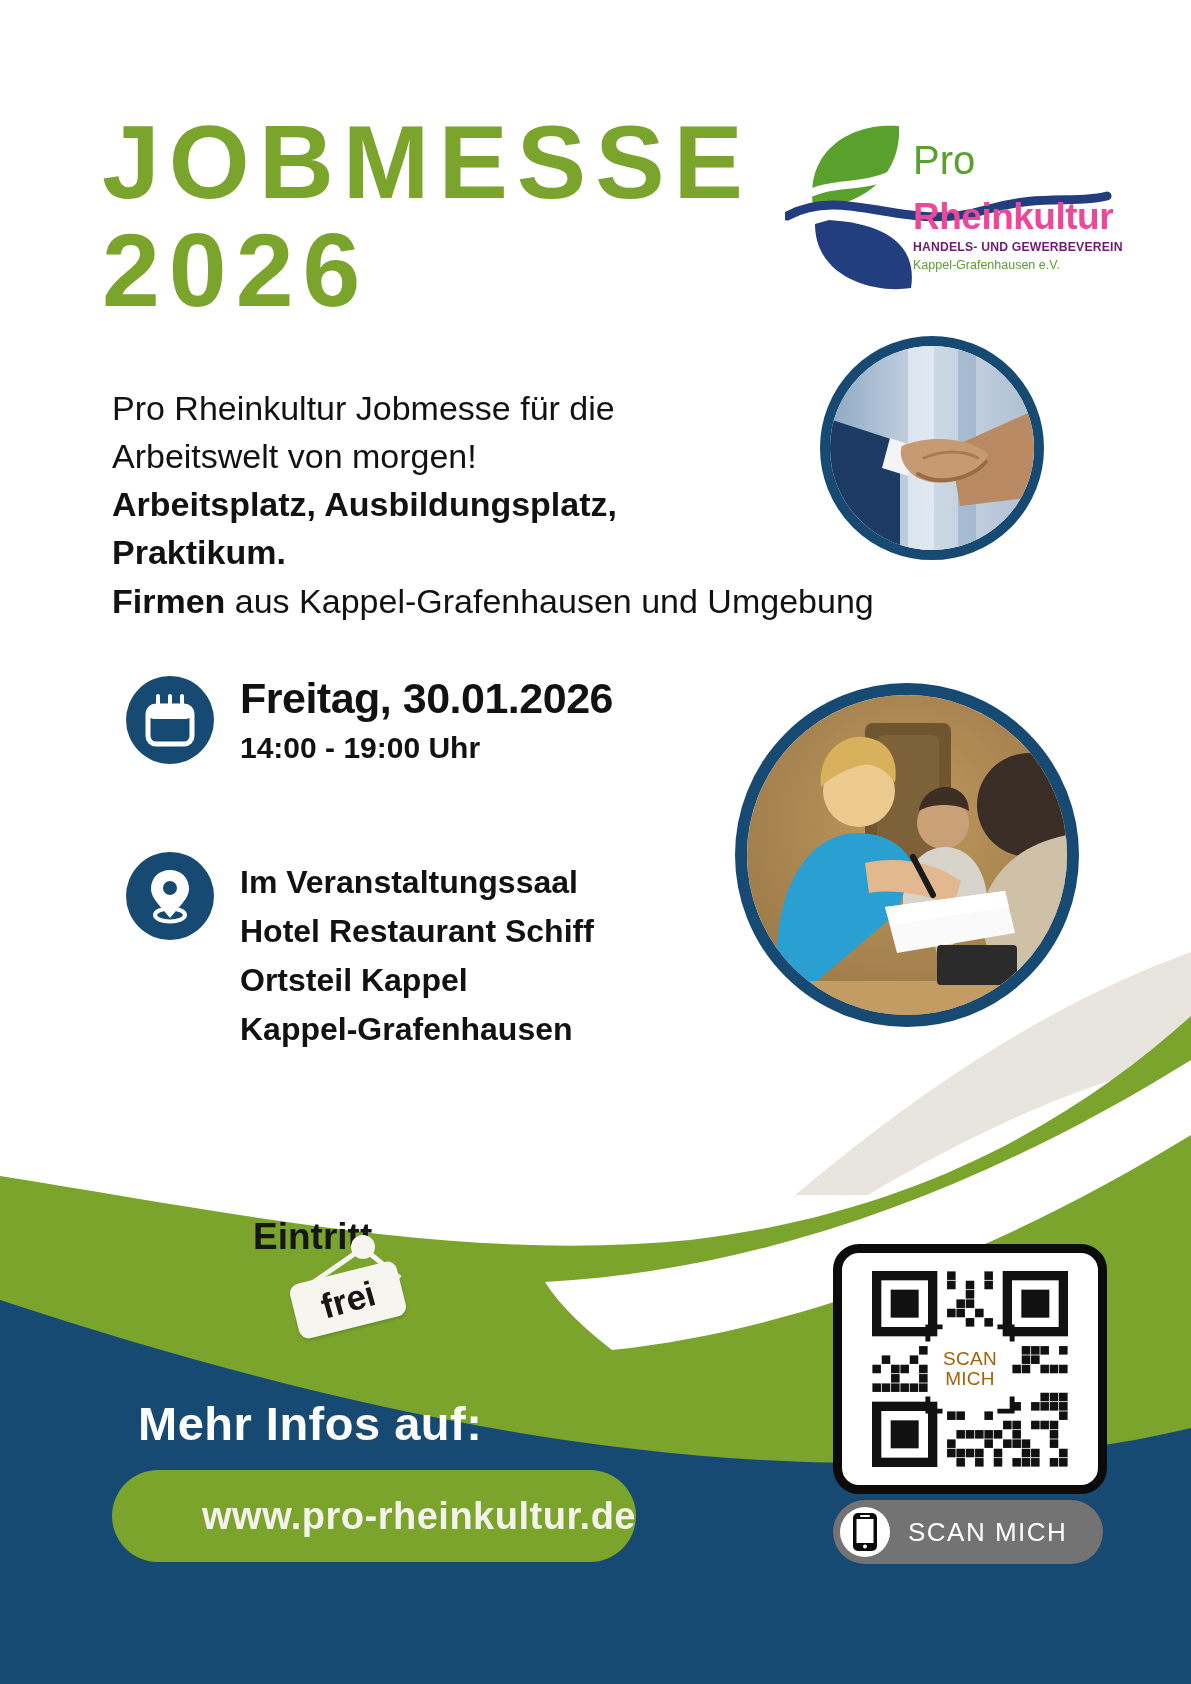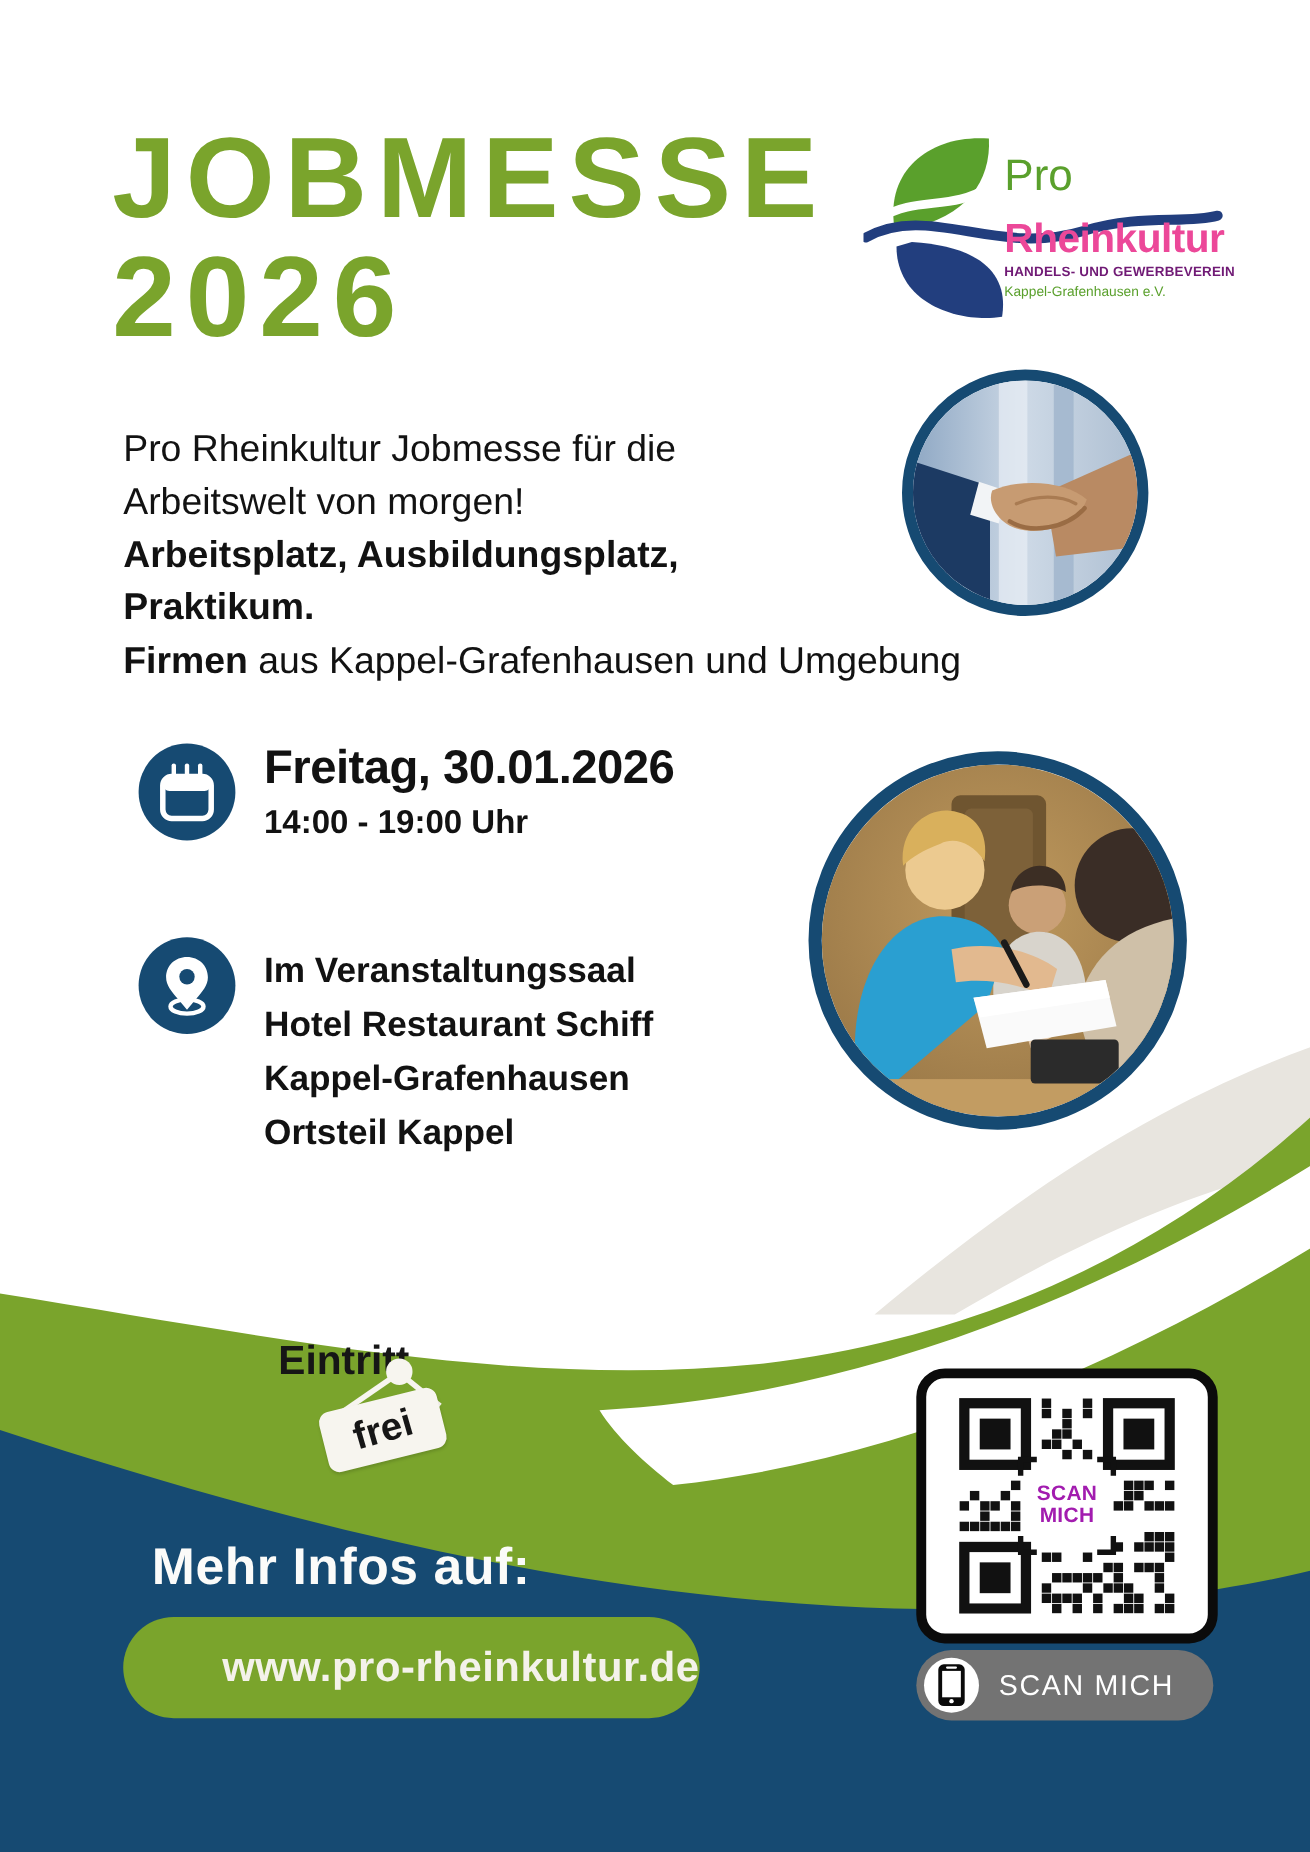--- a/index.html
+++ b/index.html
@@ -44,21 +44,21 @@
        transform:rotate(-14deg);z-index:3;display:flex;align-items:center;justify-content:center;
        box-shadow:0 2px 3px rgba(0,0,0,0.15);}
   .tag span{font-size:35px;font-weight:700;color:#161616;transform:rotate(-2deg);}
   .tag-strings{left:278px;top:1234px;z-index:3;}
 
   
   .qr-box{left:833px;top:1244px;width:274px;height:250px;background:#ffffff;border:9px solid #0b0b0b;
           border-radius:26px;z-index:3;box-sizing:border-box;}
   .qr-box svg{position:absolute;left:28px;top:18px;}
   .qr-center{position:absolute;left:50%;top:50%;transform:translate(-50%,-50%);text-align:center;
-             font-size:19px;font-weight:700;color:#a21caf;line-height:20px;letter-spacing:0.3px;background:#fff;padding:2px 4px;}
+             font-size:19px;font-weight:400;color:#a16207;line-height:20px;letter-spacing:0.3px;background:#fff;padding:2px 4px;}
 
   
   .more-info{left:138px;top:1396px;font-size:47px;font-weight:800;color:#fbfbf9;z-index:3;letter-spacing:0.5px;}
   .url-pill{left:112px;top:1470px;width:524px;height:92px;border-radius:46px;background:#7aa42c;z-index:3;
             display:flex;align-items:center;justify-content:flex-end;}
   .url-pill span{font-size:38px;font-weight:700;color:#f4f2ea;letter-spacing:0.5px;}
   .scan-pill{left:833px;top:1500px;width:270px;height:64px;border-radius:32px;background:#737373;z-index:3;
              display:flex;align-items:center;}
   .scan-pill .phone-circle{width:50px;height:50px;border-radius:50%;background:#ffffff;margin-left:7px;
              display:flex;align-items:center;justify-content:center;flex:0 0 auto;}
@@ -147,22 +147,22 @@
   <div class="abs icon-circle" style="left:126px;top:852px;">
     <svg width="88" height="88" viewBox="0 0 88 88">
       <ellipse cx="44" cy="63" rx="15" ry="6.5" fill="none" stroke="#ffffff" stroke-width="4"></ellipse>
       <path d="M44 18 C33 18 25 26 25 36.5 C25 44 30 49.5 36 56.5 L44 66 L52 56.5 C58 49.5 63 44 63 36.5 C63 26 55 18 44 18 Z" fill="#ffffff"></path>
       <circle cx="44" cy="36" r="7" fill="#164a72"></circle>
     </svg>
   </div>
   <div class="abs loc-text">
     <div>Im Veranstaltungssaal</div>
     <div>Hotel Restaurant Schiff</div>
+    <div>Ortsteil Kappel</div>
     <div>Kappel-Grafenhausen</div>
-    <div>Ortsteil Kappel</div>
   </div>
 
   <div class="abs photo-circle ppl">
     <svg width="320" height="320" viewBox="0 0 320 320">
       <defs>
         <radialGradient id="pplbg" cx="0.5" cy="0.4" r="0.9">
           <stop offset="0" stop-color="#c09a5e"></stop>
             <stop offset="1" stop-color="#8a6a3e"></stop>
         </radialGradient>
       </defs>

